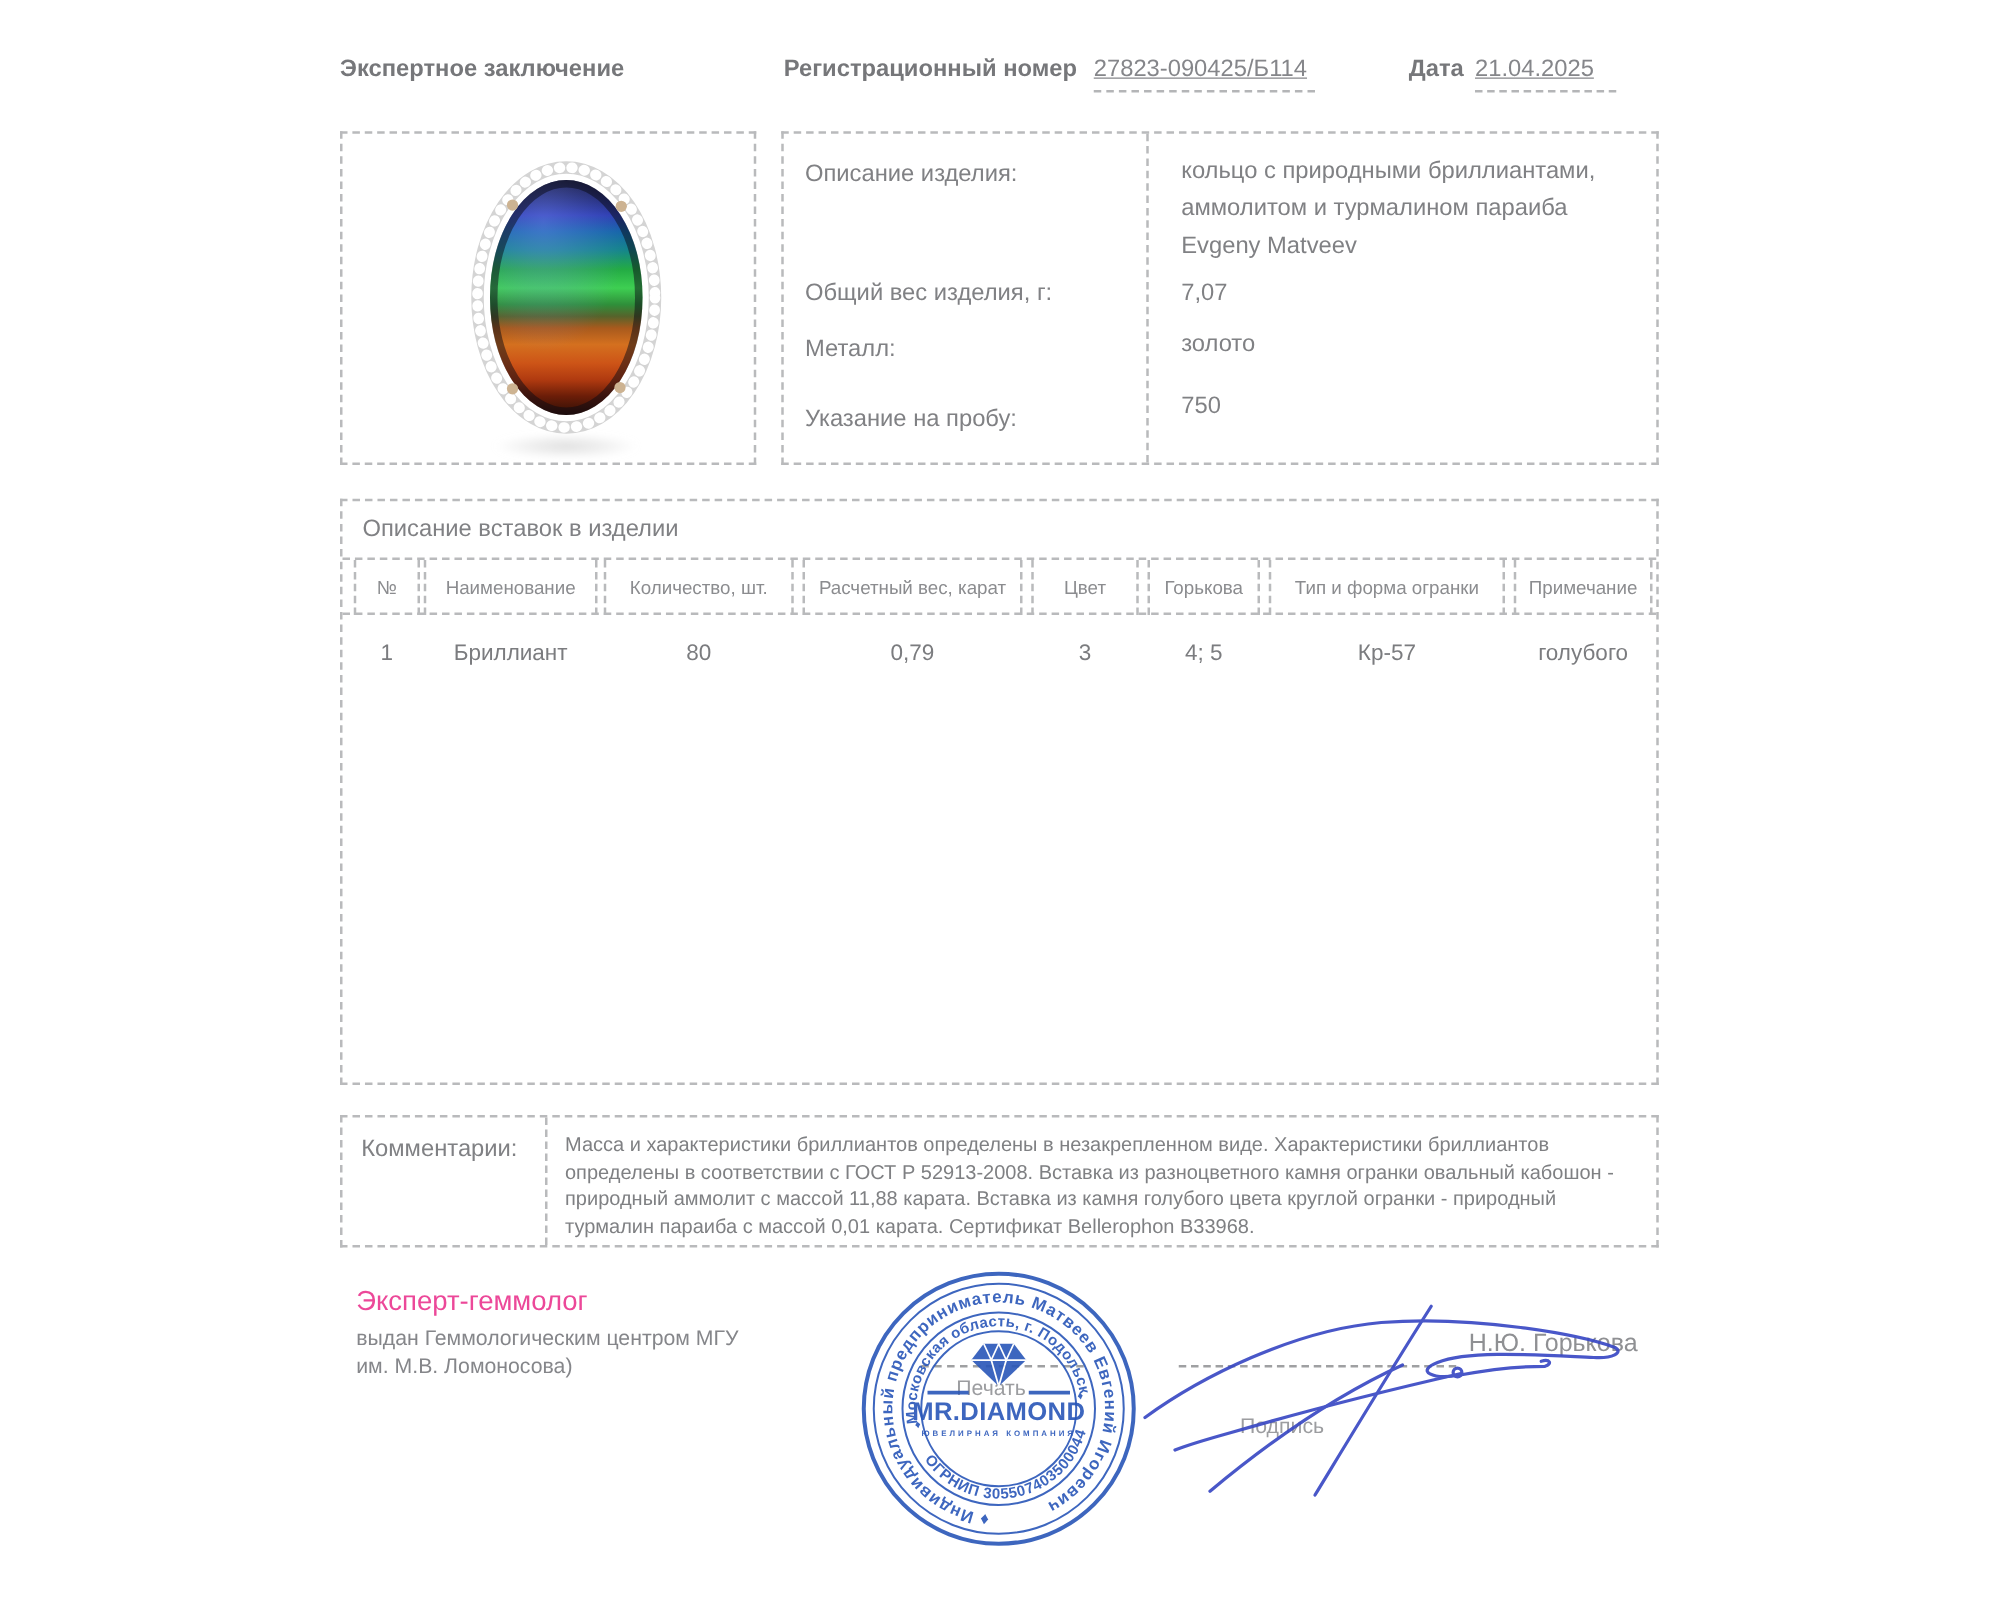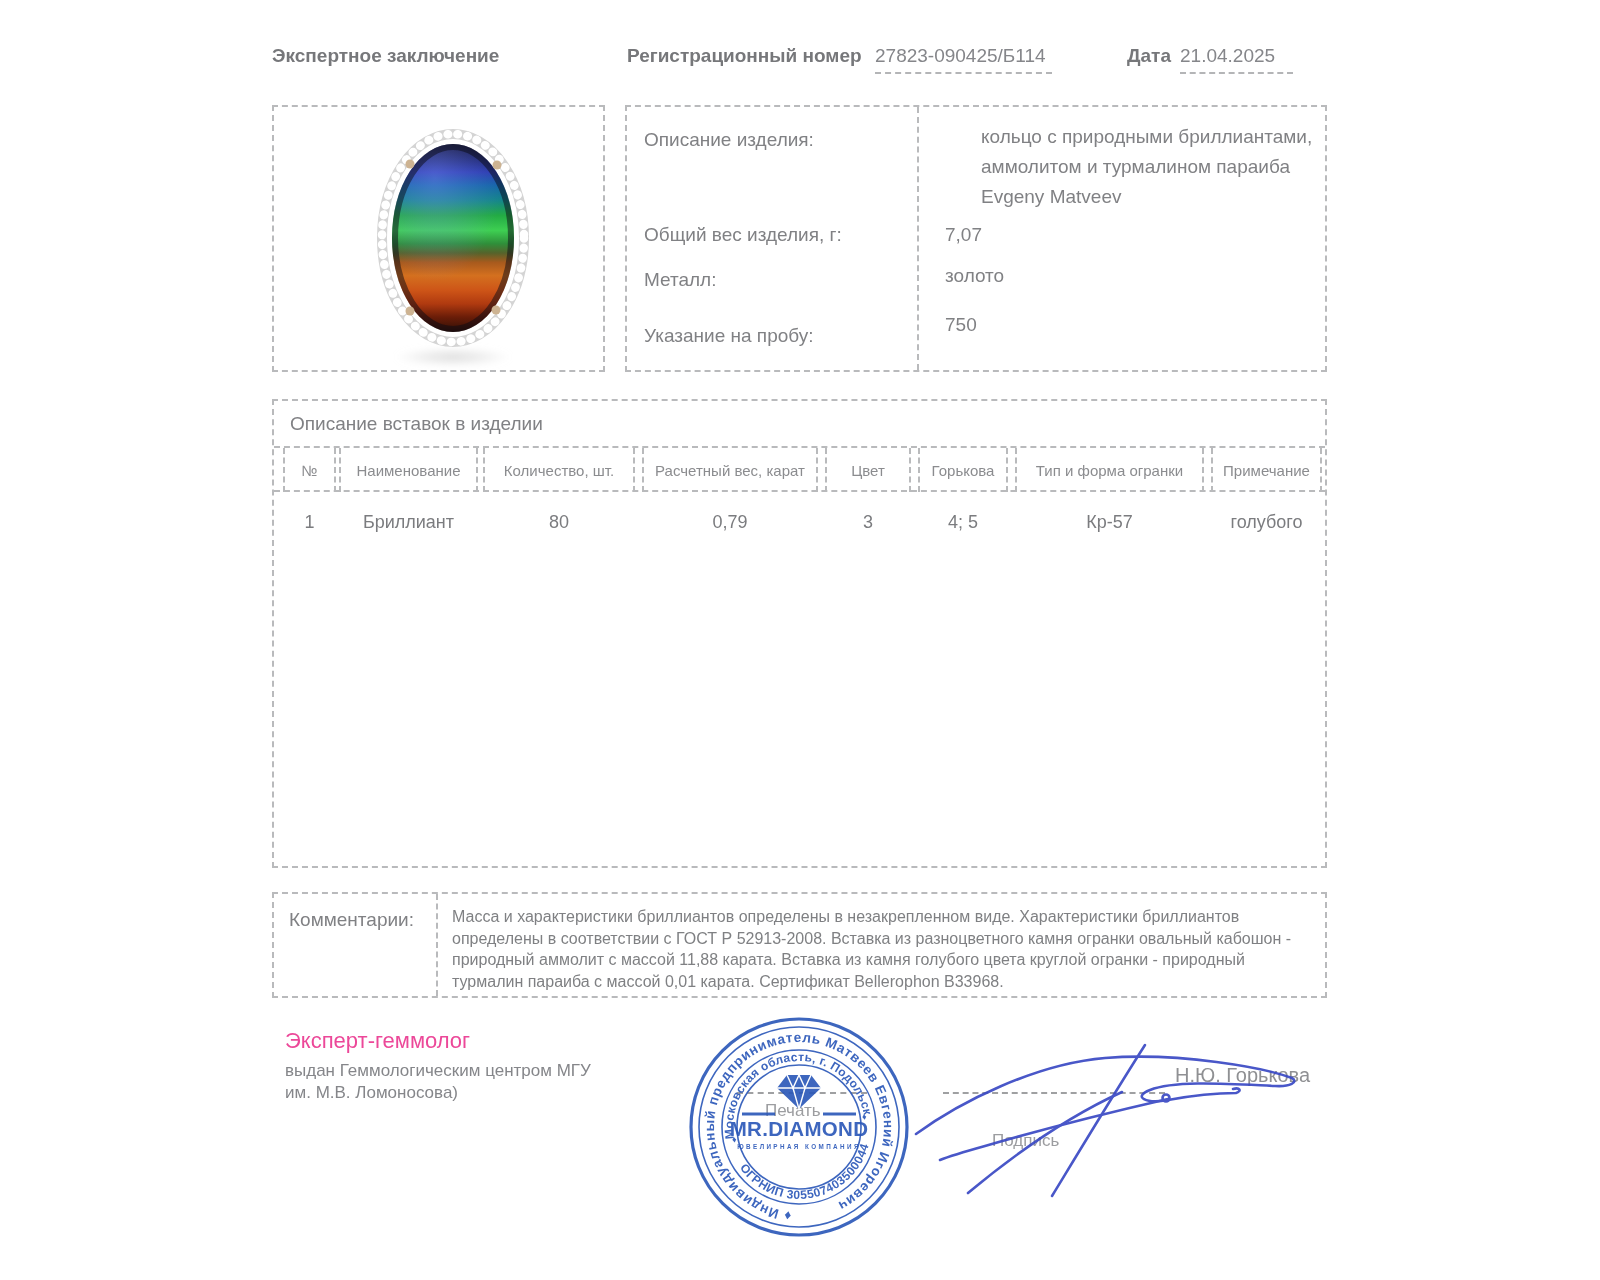--- a/index.html
+++ b/index.html
@@ -8,21 +8,21 @@
     position:relative; width:1600px; height:1280px; background:#ffffff;
     font-family:"Liberation Sans","DejaVu Sans",sans-serif;
     color:#85868a; overflow:hidden;
   }
   .abs { position:absolute; }
   .bold { font-weight:bold; color:#76777a; }
   .txt  { font-size:19px; line-height:22px; white-space:nowrap; }
   .dash-box { border:2px dashed #b9babc; }
   .dash-v { border-left:2px dashed #b9babc; }
   .dash-h { border-top:2px dashed #b9babc; }
-  .u-dash { border-bottom:2px dashed #b4b5b7; padding-bottom:5px; }
+  .u-dash { border-bottom:2px dashed #b4b5b7; padding-bottom:5px;text-decoration:underline; }
   .cell-h {
     position:absolute; top:47px; height:44px;
     border-left:2px dashed #b9babc; border-right:2px dashed #b9babc;
     display:flex; align-items:center; justify-content:center;
     font-size:15px; color:#8b8c8f; white-space:nowrap;
   }
   .cell-d {
     position:absolute; top:95px; height:52px;
     display:flex; align-items:center; justify-content:center;
     font-size:18px; color:#7b7c7f; white-space:nowrap;
@@ -91,21 +91,21 @@
       <circle cx="223" cy="58" r="4.5" fill="#cdb392"></circle>
       <circle cx="136" cy="204" r="4.5" fill="#cdb392"></circle>
       <circle cx="222" cy="203" r="4.5" fill="#cdb392"></circle>
     </svg>
   </div>
 
   <div class="abs dash-box" style="left:625px; top:105px; width:702px; height:267px;">
     <div class="abs dash-v" style="left:290px; top:0; bottom:0;"></div>
 
     <div class="desc-label" style="top:22px;">Описание изделия:</div>
-    <div class="desc-value" style="top:15px;margin-left:36px;">
+    <div class="desc-value" style="top:15px;">
       <span class="ln">кольцо с природными бриллиантами,</span>
       <span class="ln">аммолитом и турмалином параиба</span>
       <span class="ln">Evgeny Matveev</span>
     </div>
 
     <div class="desc-label" style="top:117px;">Общий вес изделия, г:</div>
     <div class="desc-value" style="top:117px;">7,07</div>
 
     <div class="desc-label" style="top:162px;">Металл:</div>
     <div class="desc-value" style="top:158px;">золото</div>

